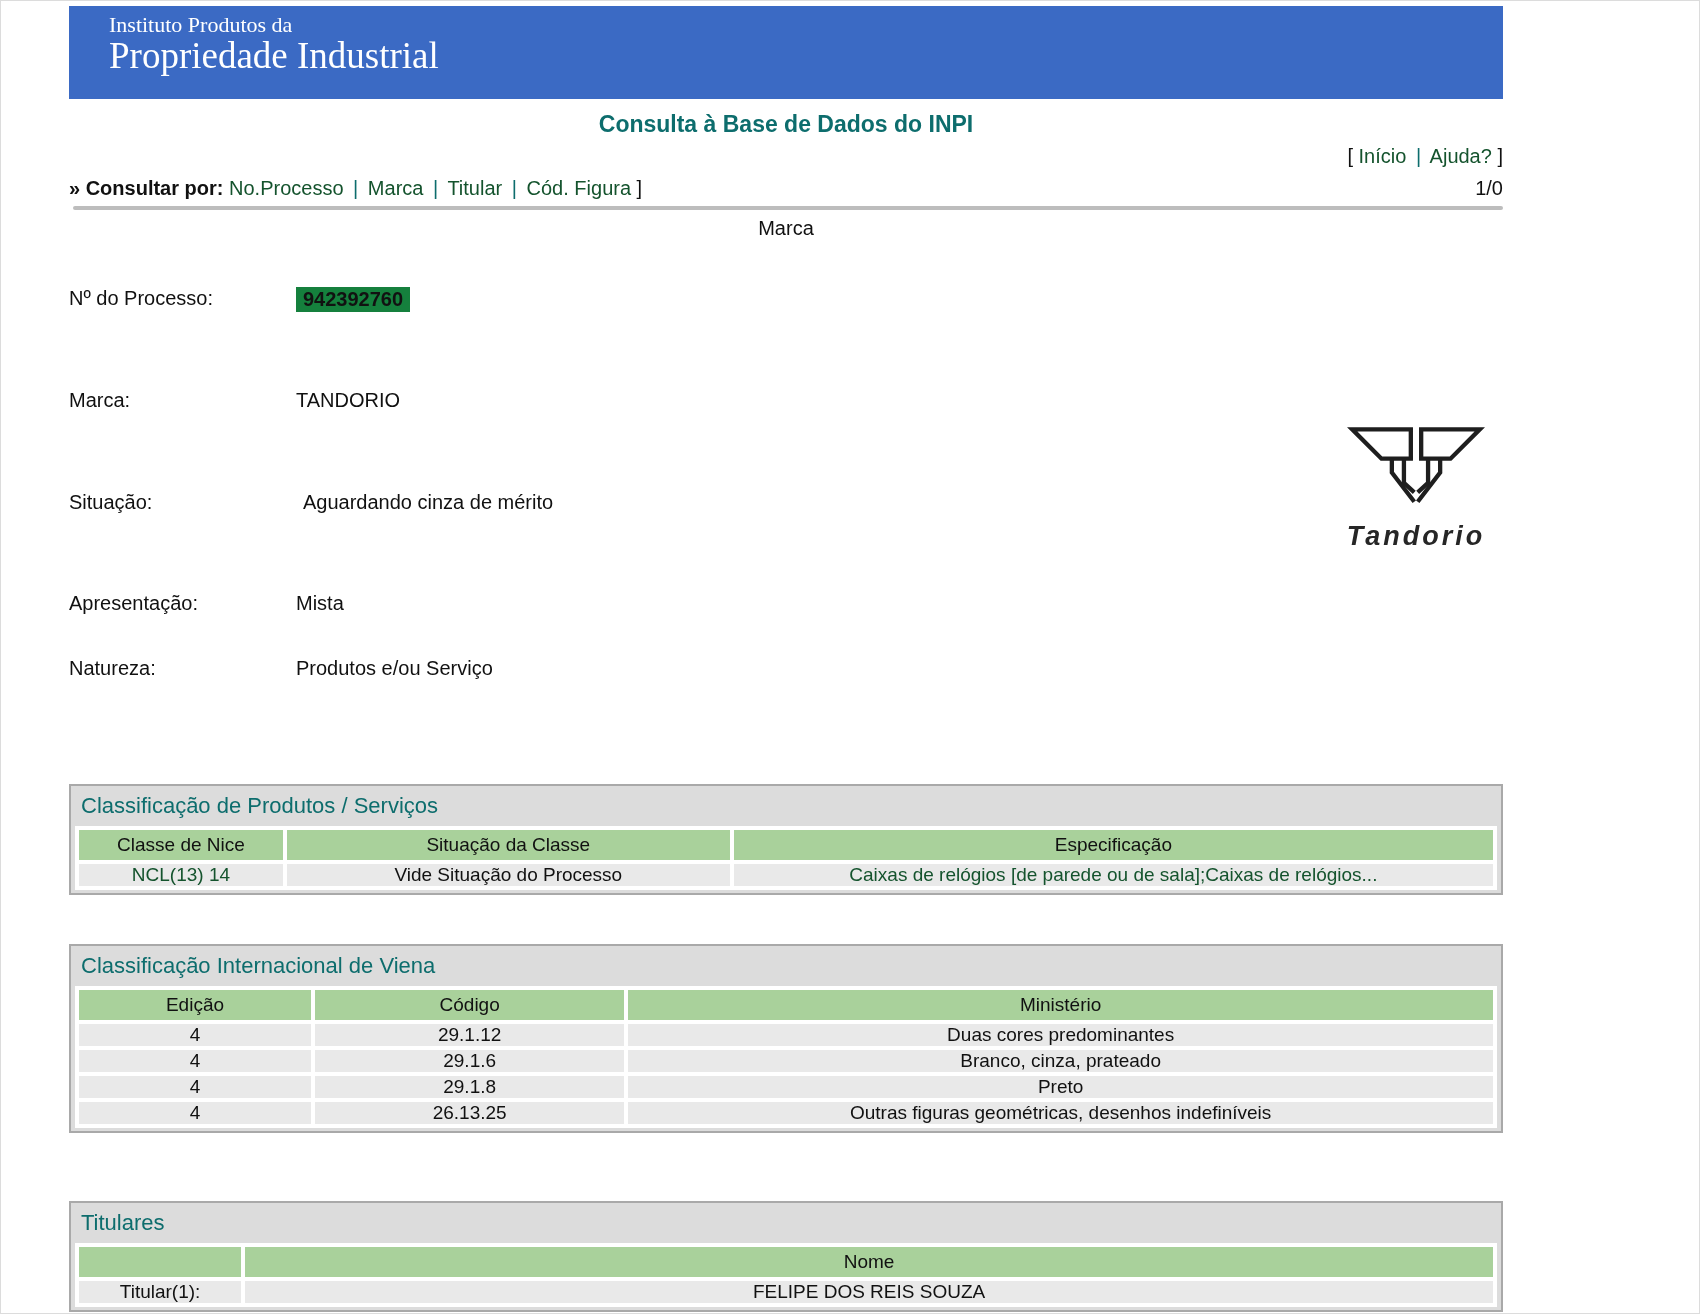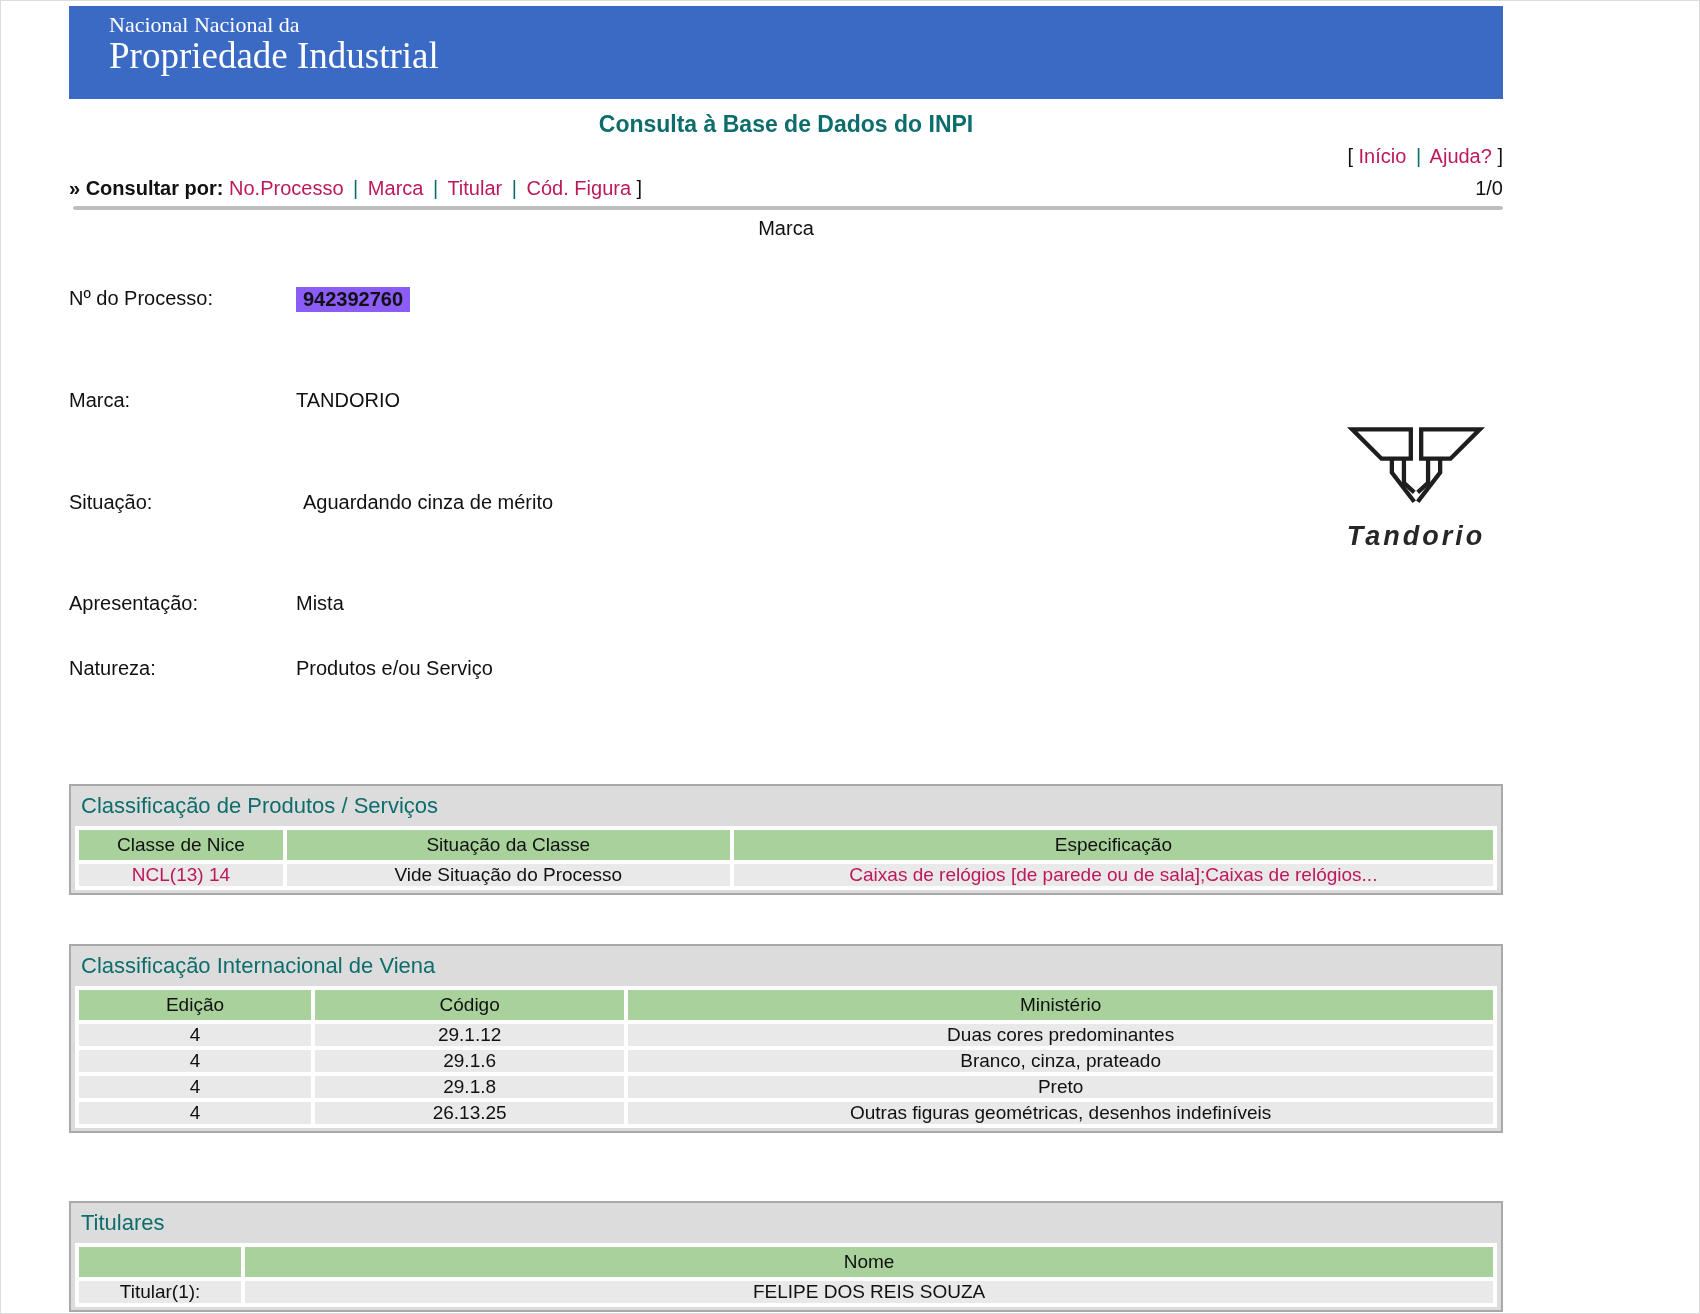--- a/index.html
+++ b/index.html
@@ -13,29 +13,29 @@
   .banner .l1{font-size:22px;}
   .banner .l2{font-size:37px;}
   .banner .l3{font-size:22px;}
   
   .page-title{position:absolute;left:68px;top:110px;width:1434px;text-align:center;
               font-size:23px;font-weight:bold;color:#0d6d6d;}
   .top-links{position:absolute;left:68px;top:144px;width:1434px;text-align:right;font-size:20px;}
   .consult-row{position:absolute;left:68px;top:176px;width:1434px;display:flex;
                justify-content:space-between;font-size:20px;align-items:flex-end;}
   .consult-prefix{font-weight:bold;}
-  .tlink{color:#be185d;cursor:pointer;}
+  .tlink{color:#14532d;cursor:pointer;}
   .sep{color:#0d6d6d;padding:0 4px;}
   .rule{position:absolute;left:72px;top:205px;width:1430px;height:4px;background:#bdbdbd;
         border-radius:3px;}
   .marca-heading{position:absolute;left:68px;top:216px;width:1434px;text-align:center;font-size:20px;}
   
   .field{position:absolute;left:68px;display:flex;font-size:20px;}
   .flabel{width:227px;flex:none;}
-  .highlight{background:#8b5cf6;font-weight:bold;padding:1px 7px;}
+  .highlight{background:#15803d;font-weight:bold;padding:1px 7px;}
   .indent{padding-left:7px;}
   
   .logo{position:absolute;left:1310px;top:416px;width:210px;text-align:center;}
   .logo-text{font-size:27px;font-style:italic;font-weight:bold;letter-spacing:3px;color:#262626;
              margin-top:2px;}
   
   .box{position:absolute;left:68px;width:1434px;background:#dcdcdc;border:2px solid #a9a9a9;
        box-sizing:border-box;padding:3px 4px;}
   .box-title{font-size:22px;color:#0d6d6d;padding:4px 6px 7px;}
   .grid{width:100%;border-collapse:separate;border-spacing:4px;background:#fff;table-layout:fixed;}
@@ -46,21 +46,21 @@
   .box.nice{top:783px;}
   .box.viena{top:943px;}
   .box.titulares{top:1200px;}
 </style>
 </head>
 <body>
 
 <div class="page">
 
   <div class="banner">
-    <div class="l1">Nacional Nacional da</div>
+    <div class="l1">Instituto Produtos da</div>
     <div class="l2">Propriedade Industrial</div>
   </div>
 
   <div class="page-title">Consulta à Base de Dados do INPI</div>
 
   <div class="top-links">
     <span>[</span>
     <span class="tlink">Início</span>
     <span class="sep">|</span>
     <span class="tlink">Ajuda?</span>

